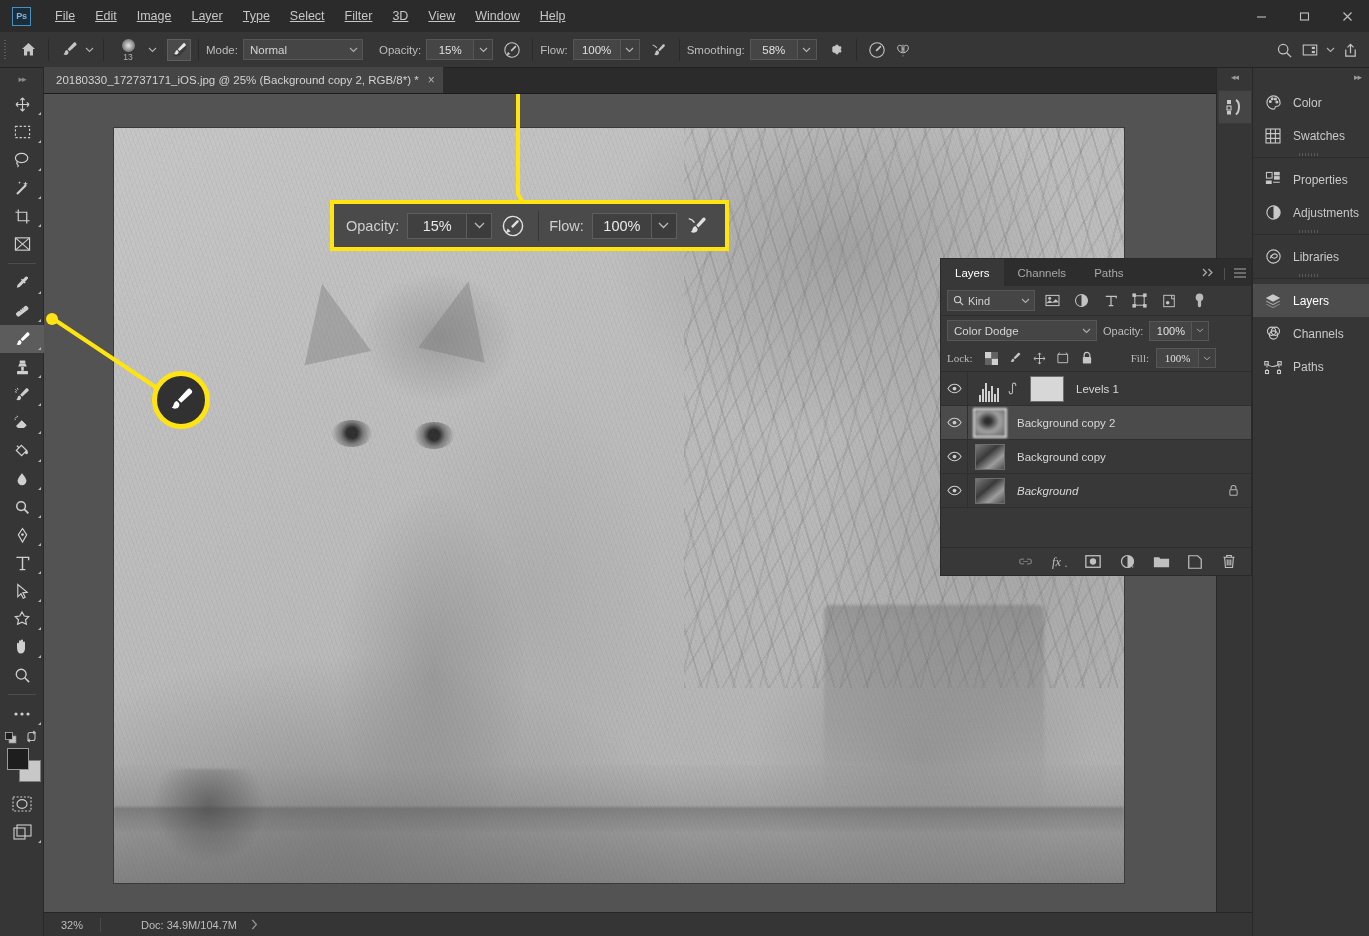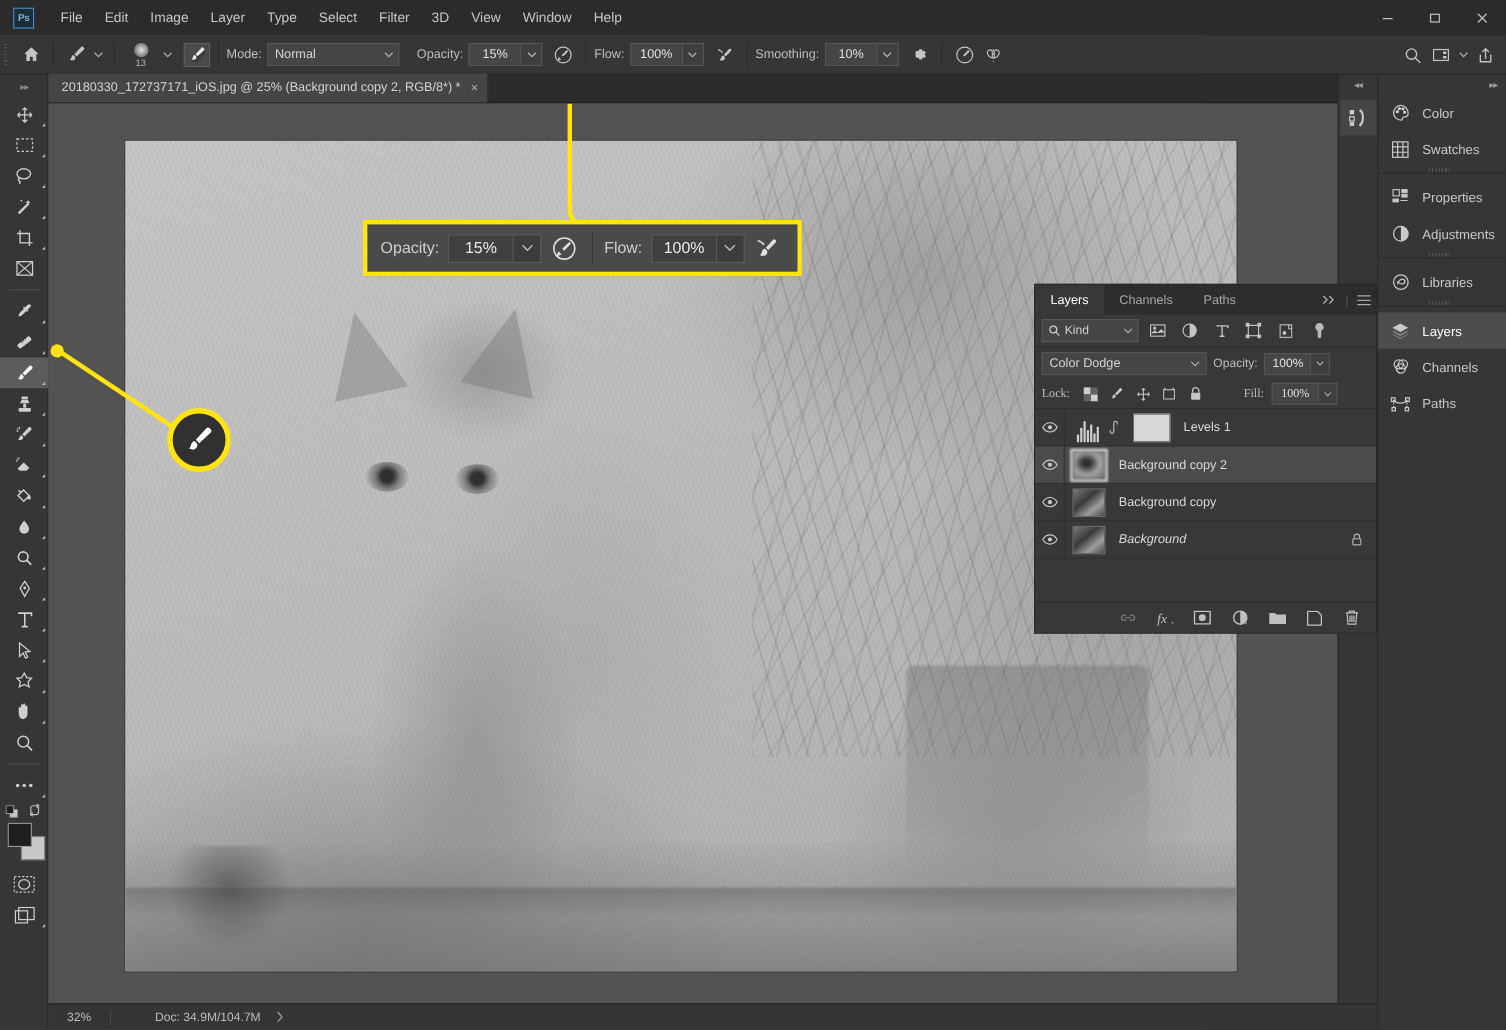--- a/index.html
+++ b/index.html
@@ -18,21 +18,21 @@
     background: #2b2b2b; display: flex; align-items: center;
   }
   .ps-logo {
     width: 19px; height: 19px; margin-left: 12px; margin-right: 14px;
     border: 1px solid #4a8ec2; background: #1c2d3a; color: #7fb4dc;
     font-size: 9px; font-weight: bold; line-height: 17px; text-align: center;
     letter-spacing: -0.3px;
   }
   .menu-item {
     color: #c6c6c6; font-size: 12.5px; padding: 0 10px; line-height: 32px;
-    cursor: default; white-space: nowrap;
+    cursor: default; white-space: nowrap; text-decoration: underline;
   }
   .wincontrols { position: absolute; right: 0; top: 0; height: 32px; display: flex; }
   .wincontrol {
     width: 43px; height: 32px; display: flex; align-items: center; justify-content: center;
     color: #c0c0c0;
   }
 
   
   .optionsbar {
     position: absolute; left: 0; top: 32px; width: 1369px; height: 36px;
@@ -540,21 +540,21 @@
         <path d="M16 4c-.6-.6-1.5-.5-2 .1l-5 5.6 1.8 1.8 5.3-5.5c.6-.6.6-1.4-.1-2z" fill="currentColor"></path>
         <path d="M8.3 10.4c-1.2.3-2 1.3-2.3 2.6-.2 1-.7 1.7-1.4 2 1.5 1.1 3.8 1 4.9-.4.8-1 .8-2.2-.1-3.1z" fill="currentColor"></path>
         <path d="M3 4.5c2 .5 3.6 1.6 4.6 3.2" stroke="currentColor" fill="none" stroke-width="1.2"></path>
       </svg>
     </div>
 
     <div class="ob-sep"></div>
 
     <div class="ob-label">Smoothing:</div>
     <div style="display:flex">
-      <div class="ob-num">10%</div>
+      <div class="ob-num">58%</div>
       <div class="ob-numcaret">
         <svg width="9" height="6" viewBox="0 0 9 6">
             <path d="M1 1l3.5 3.5L8 1" stroke="currentColor" fill="none" stroke-width="1.1"></path>
           </svg>
       </div>
     </div>
     <div class="ob-icon" style="margin-left:6px">
       <svg width="17" height="17" viewBox="0 0 18 18">
         <path d="M9 5.6a3.4 3.4 0 100 6.8 3.4 3.4 0 000-6.8zm0 5a1.6 1.6 0 110-3.2 1.6 1.6 0 010 3.2z" fill="currentColor"></path>
         <path d="M15.6 10.4l-1-.6c.1-.5.1-1 0-1.6l1-.6-1.3-2.2-1.1.5a6 6 0 00-1.3-.8V3.9H9.1v1.2c-.5.1-1 .4-1.4.7l-1-.5-1.3 2.2 1 .6a5 5 0 000 1.6l-1 .6 1.3 2.2 1-.5c.4.3.9.6 1.4.7v1.2h2.8v-1.2c.5-.2.9-.4 1.3-.8l1.1.5z" fill="currentColor"></path>

